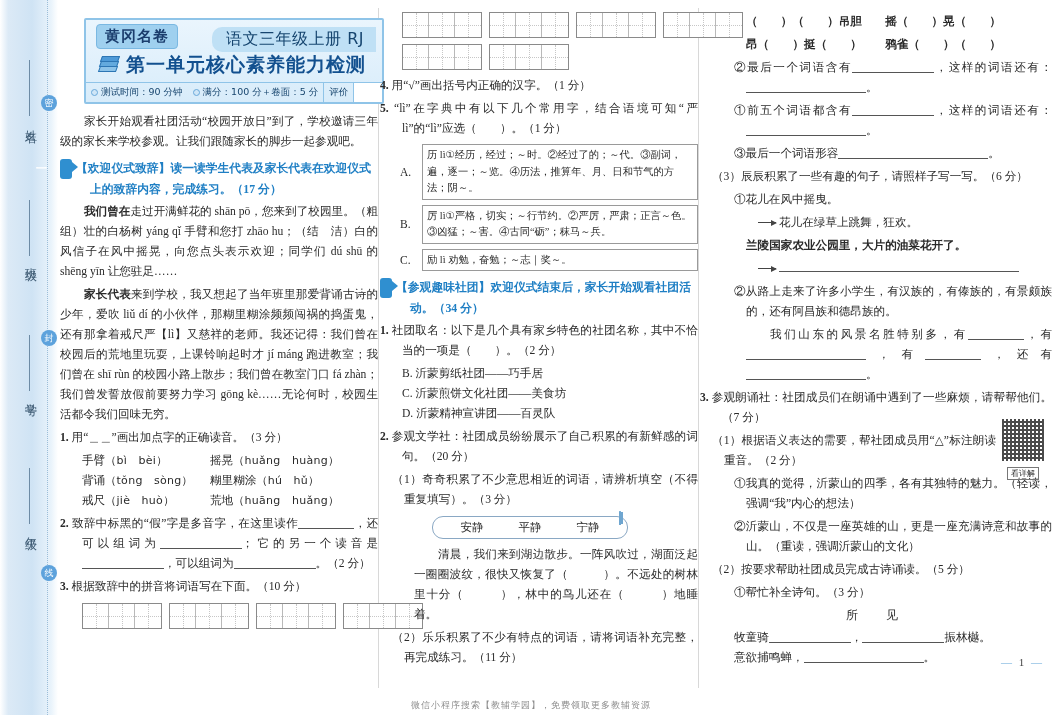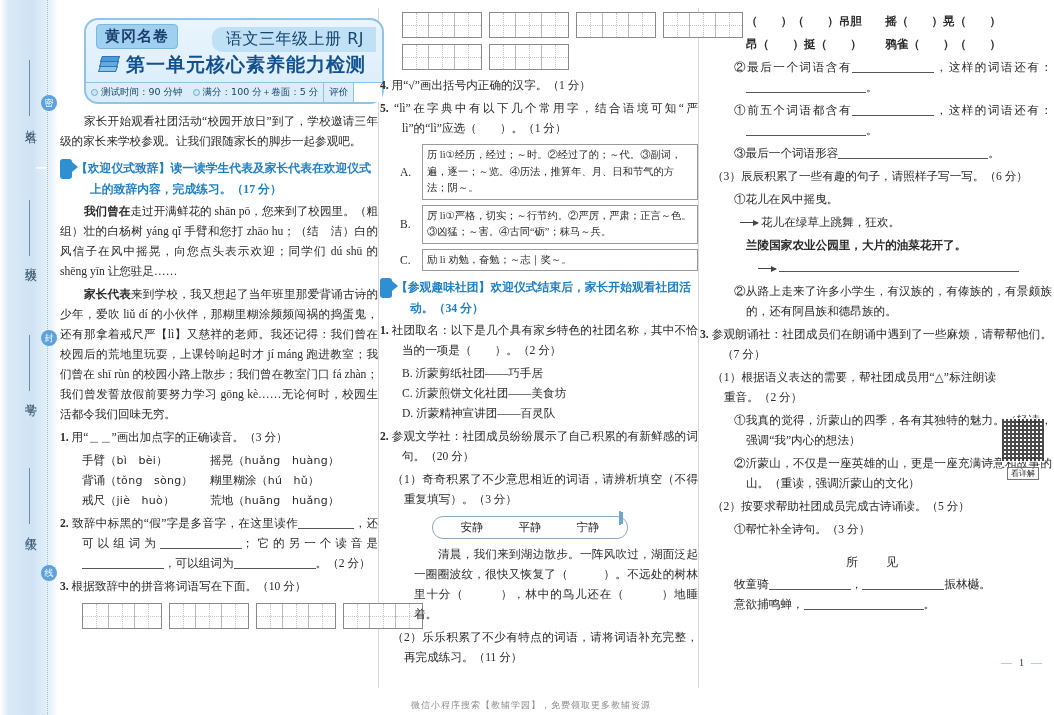--- a/index.html
+++ b/index.html
@@ -40,21 +40,21 @@
   .col { position:absolute; top:10px; width:318px; height:680px; }
   .col-1 { left:2px; }
   .col-2 { left:322px; }
   .col-3 { left:642px; }
   .coldiv { position:absolute; top:8px; width:1px; height:680px; background:#d8d8d8; }
   .cd1 { left:320px; } .cd2 { left:640px; }
 
   
   .masthead {
     position:relative; width:300px; margin:8px 0 0 24px;
-    border:2px solid #8fc4e8; border-radius:14px;
+    border:2px solid #8fc4e8; border-radius:2px;
     background:linear-gradient(to bottom,#eaf5fd,#d8ecfa);
     padding:4px 0 0 0;
   }
   .brand-row { position:relative; height:26px; }
   .brand {
     position:absolute; left:10px; top:0px;
     background:#9fd0ef; border-radius:4px; padding:2px 8px;
     font-size:15px; font-weight:bold; color:#1b3d6d;
     font-family:"DejaVu Sans", sans-serif; letter-spacing:1px;
     border:1px solid #7ab8e2;
@@ -154,21 +154,21 @@
   .qr { width:44px; height:44px; margin:0 auto; background:#fff;
      background-image:
        repeating-linear-gradient(0deg,#333 0 2px,transparent 2px 4px),
        repeating-linear-gradient(90deg,#333 0 2px,transparent 2px 4px);
      background-size:4px 4px, 4px 4px;
      border:1px solid #fff; opacity:.88;
   }
   .qr-label { display:inline-block; border:1px solid #777; font-size:8px; padding:0 3px; margin-top:2px; }
 
   
-  .poem-title { text-align:center; font-size:12px; letter-spacing:8px; margin:14px 0 4px 0; }
+  .poem-title { text-align:center; font-size:12px; letter-spacing:8px; margin:4px 0 4px 0; }
   .poem-line { font-size:11.6px; line-height:20px; padding-left:34px; }
 
   
   .pageno { position:absolute; right:8px; bottom:22px; font-size:11px; color:#444; letter-spacing:2px; }
   .pageno .dash { color:#6aa9da; }
 
   
   .footer {
     position:absolute; left:8px; right:0; bottom:3px; text-align:center;
     font-size:9px; color:#8d8d8d; letter-spacing:1px;
@@ -400,30 +400,33 @@
     </div>
     <div class="p indent4">
       <span>③</span><span>最后一个词语形容</span><span class="bl bl-xxl"></span><span>。</span>
     </div>
 
     <div class="p indent3">（3）辰辰积累了一些有趣的句子，请照样子写一写。（6 分）</div>
 
     <div class="p indent4">
       <span>①</span><span>花儿在风中摇曳。</span>
     </div>
-    <div class="p" style="padding-left:40px;">
+    <div class="p" style="padding-left:58px;">
       <span class="arw"></span><span>花儿在绿草上跳舞，狂欢。</span>
     </div>
     <div class="p ind-hang4">兰陵国家农业公园里，大片的油菜花开了。</div>
     <div class="p" style="padding-left:58px;">
       <span class="arw"></span><span style="display:inline-block;border-bottom:1px solid #555;width:240px;height:13px;"></span>
     </div>
 
     <div class="p indent4">
       <span>②</span><span>从路上走来了许多小学生，有汉族的，有傣族的，有景颇族的，还有阿昌族和德昂族的。</span>
+    </div>
+    <div class="p" style="padding-left:46px;text-indent:24px;">
+      <span>我们山东的风景名胜特别多，有</span><span class="bl bl-m"></span><span>，有</span><span class="bl bl-xl"></span><span>，有</span><span class="bl bl-m"></span><span>，还有</span><span class="bl bl-xl"></span><span>。</span>
     </div>
 
     <div class="p indent2">
       <span class="bold">3.</span>
       <span>参观朗诵社：社团成员们在朗诵中遇到了一些麻烦，请帮帮他们。（7 分）</span>
     </div>
     <div class="p indent3" style="padding-right:56px;">（1）根据语义表达的需要，帮社团成员用“△”标注朗读重音。（2 分）</div>
     <div class="p indent4">①我真的觉得，沂蒙山的四季，各有其独特的魅力。（轻读，强调“我”内心的想法）</div>
     <div class="p indent4">②沂蒙山，不仅是一座英雄的山，更是一座充满诗意和故事的山。（重读，强调沂蒙山的文化）</div>
     <div class="p indent3">（2）按要求帮助社团成员完成古诗诵读。（5 分）</div>

